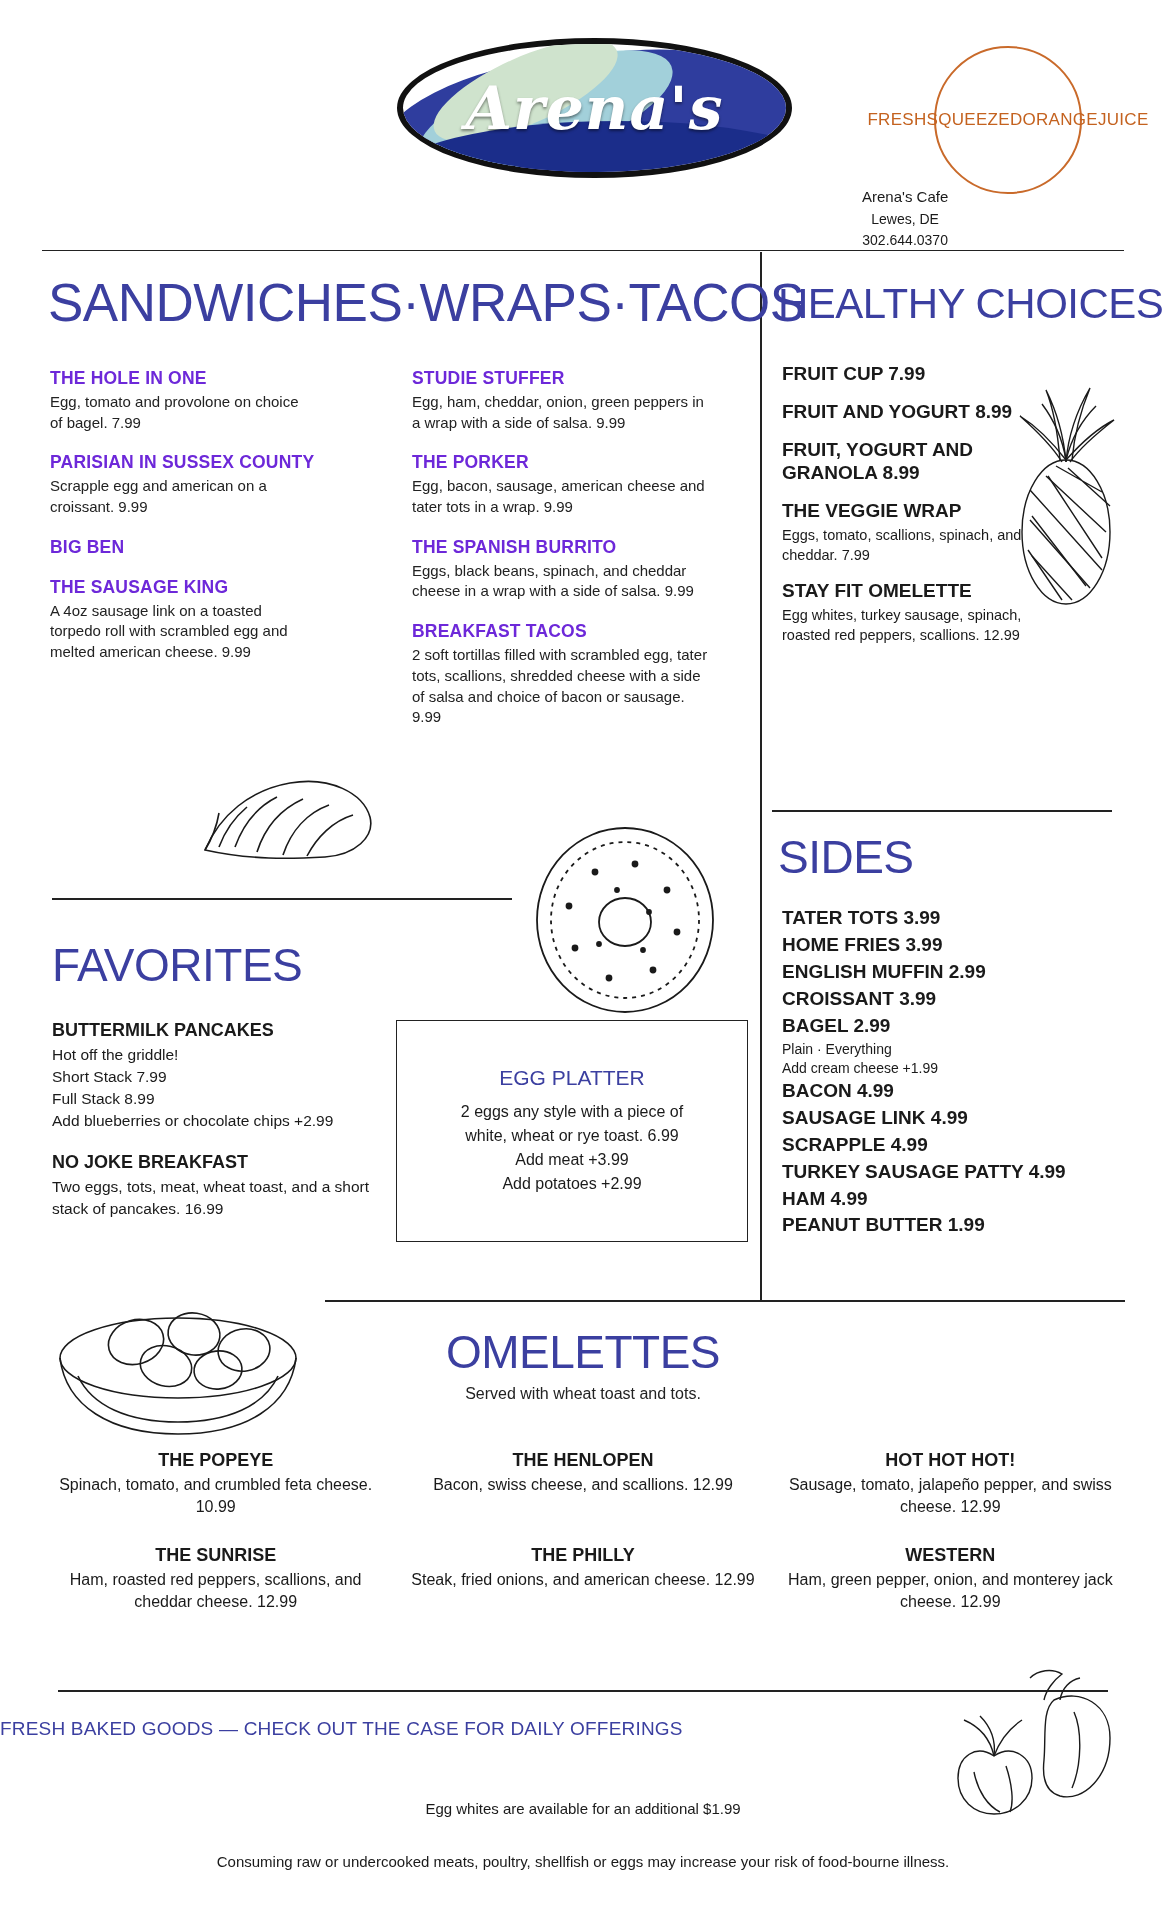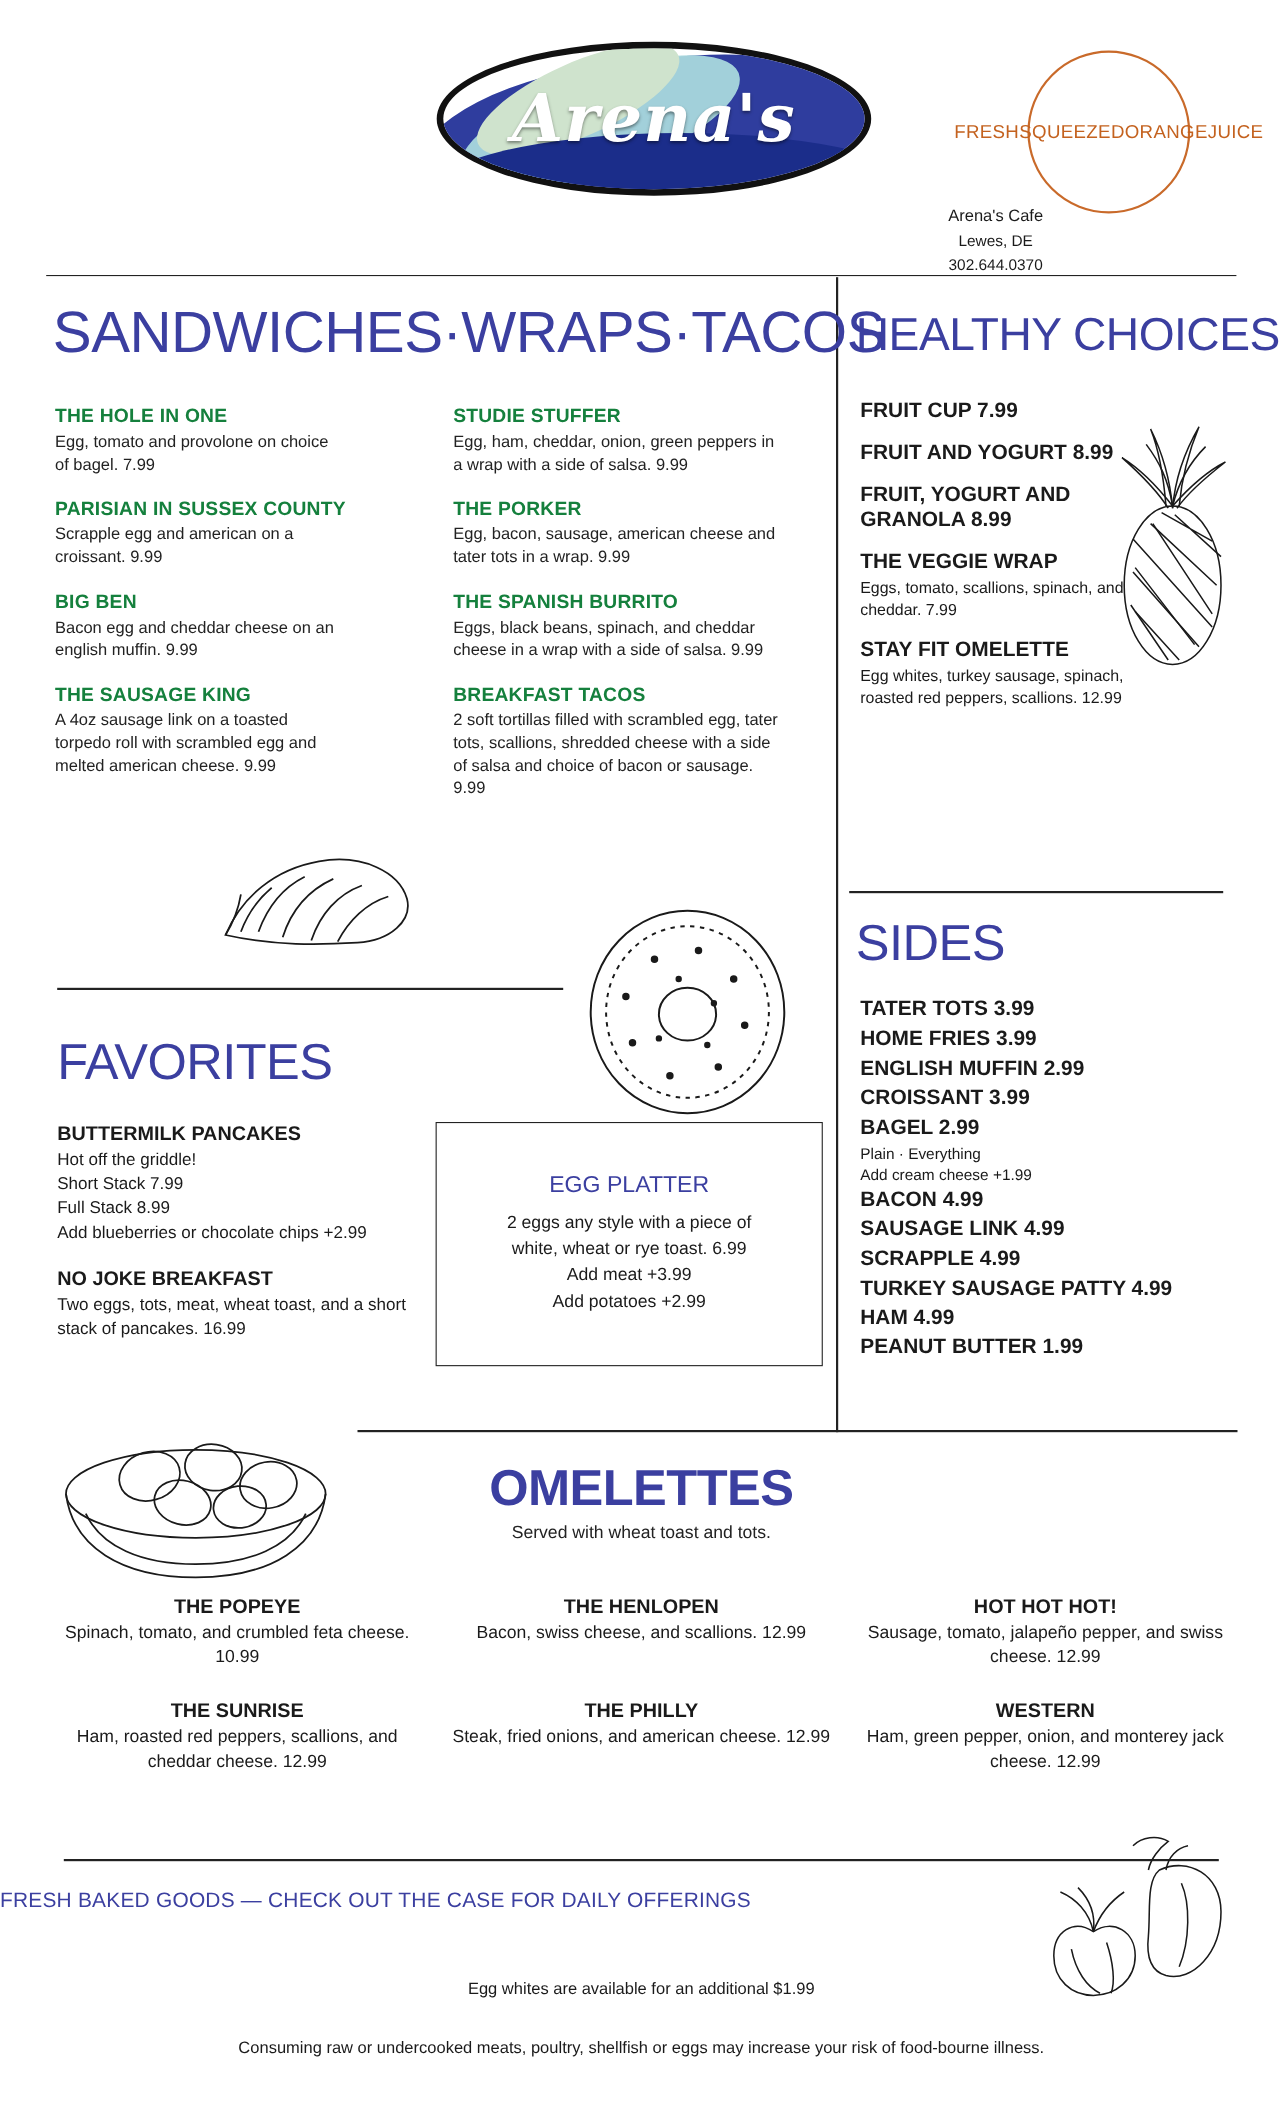--- a/index.html
+++ b/index.html
@@ -84,28 +84,28 @@
   .sec-title {
     font-family:"Liberation Sans", sans-serif;
     color:#3b3fa0;
     font-weight:400;
     letter-spacing:-0.5px;
   }
   .title-sandwiches { position:absolute; left:48px; top:272px; font-size:53px; }
   .title-healthy { position:absolute; left:778px; top:280px; font-size:42px; }
   .title-favorites { position:absolute; left:52px; top:938px; font-size:46px; }
   .title-sides { position:absolute; left:778px; top:830px; font-size:46px; }
-  .title-omelettes { position:absolute; left:0; top:1325px; width:1166px; text-align:center; font-size:46px;font-weight:bold; }
+  .title-omelettes { position:absolute; left:0; top:1325px; width:1166px; text-align:center; font-size:46px; }
   .omelettes-sub { position:absolute; left:0; top:1385px; width:1166px; text-align:center; font-size:16px; color:#222; }
 
   
   .item { margin-bottom:19px; }
   .item-name {
     font-size:17.5px; font-weight:700; letter-spacing:.2px;
-    color:#15803d; margin-bottom:3px;
+    color:#6d28d9; margin-bottom:3px;
   }
   .item-desc { font-size:15px; line-height:1.38; color:#222; }
 
   .col-sw-left { position:absolute; left:50px; top:368px; width:265px; }
   .col-sw-right { position:absolute; left:412px; top:368px; width:300px; }
 
   
   .healthy { position:absolute; left:782px; top:362px; width:290px; }
   .healthy .h-item { margin-bottom:14px; }
   .healthy .h-name { font-size:19px; font-weight:700; line-height:1.25; }
@@ -204,21 +204,20 @@
     <div class="item">
       <div class="item-name">THE HOLE IN ONE</div>
       <div class="item-desc">Egg, tomato and provolone on choice of bagel. 7.99</div>
     </div>
     <div class="item">
       <div class="item-name">PARISIAN IN SUSSEX COUNTY</div>
       <div class="item-desc">Scrapple egg and american on a croissant. 9.99</div>
     </div>
     <div class="item">
       <div class="item-name">BIG BEN</div>
-      <div class="item-desc">Bacon egg and cheddar cheese on an english muffin. 9.99</div>
     </div>
     <div class="item">
       <div class="item-name">THE SAUSAGE KING</div>
       <div class="item-desc">A 4oz sausage link on a toasted torpedo roll with scrambled egg and melted american cheese. 9.99</div>
     </div>
   </div>
 
   <div class="col-sw-right">
     <div class="item">
       <div class="item-name">STUDIE STUFFER</div>

